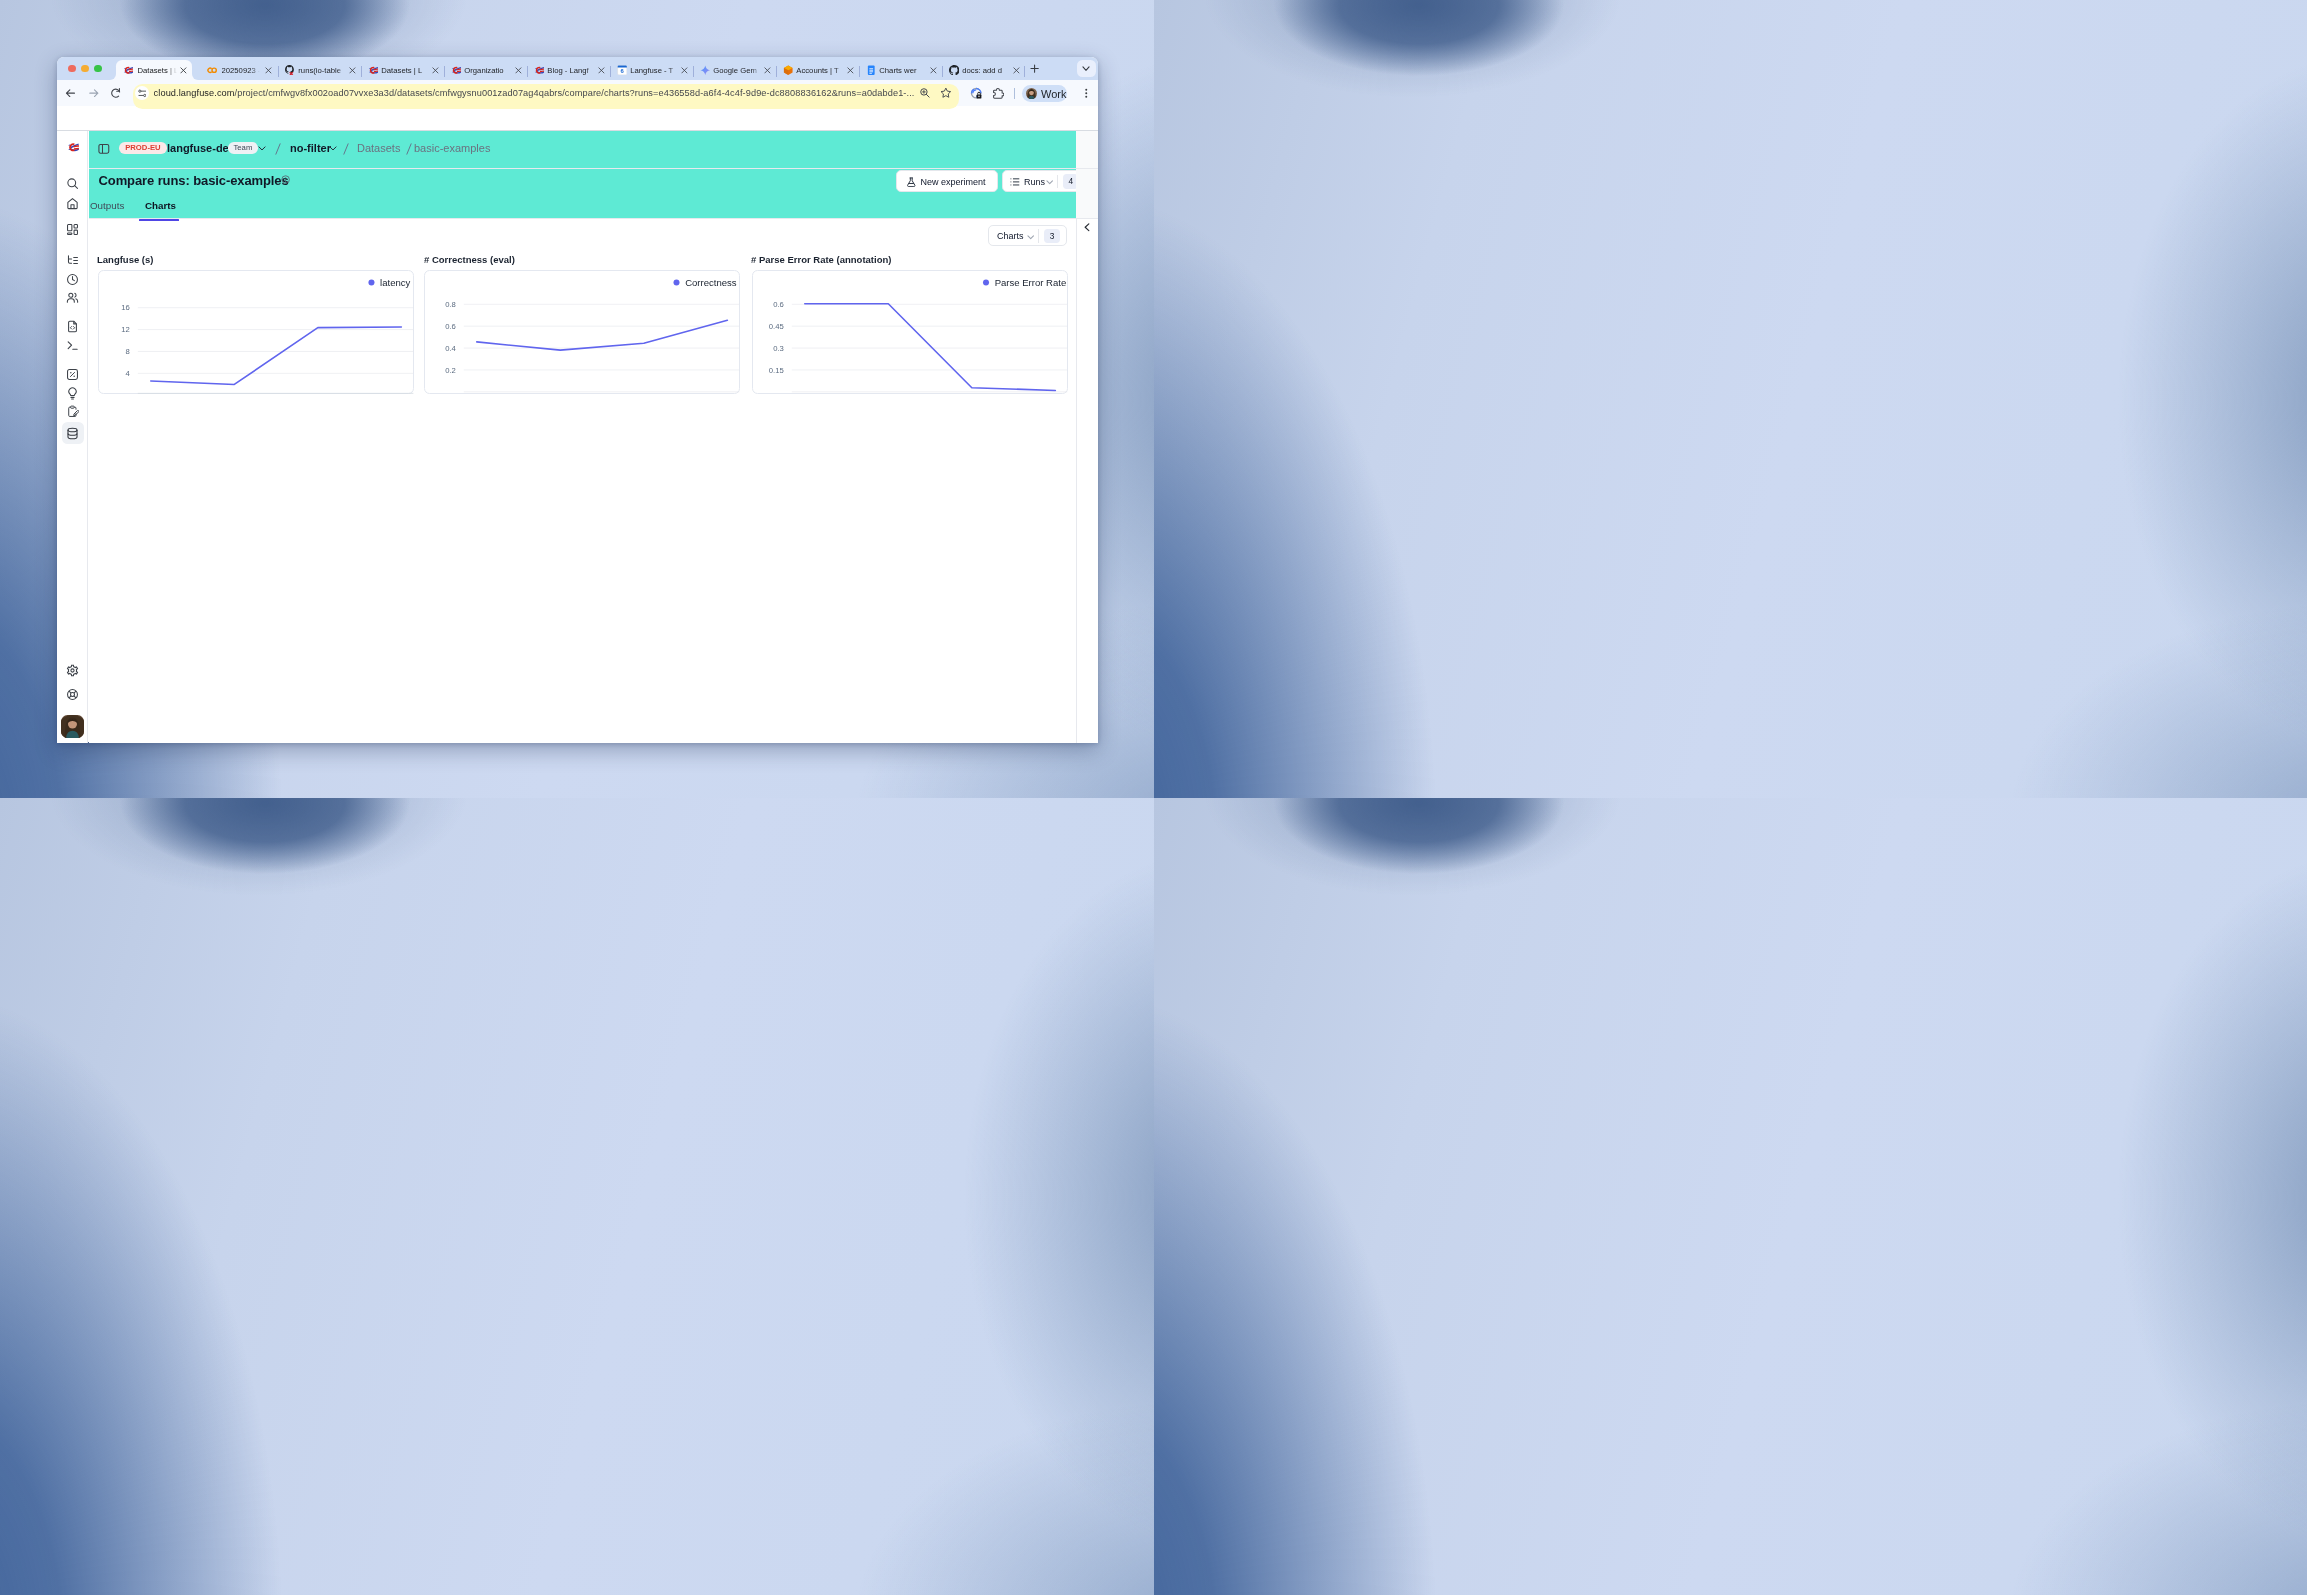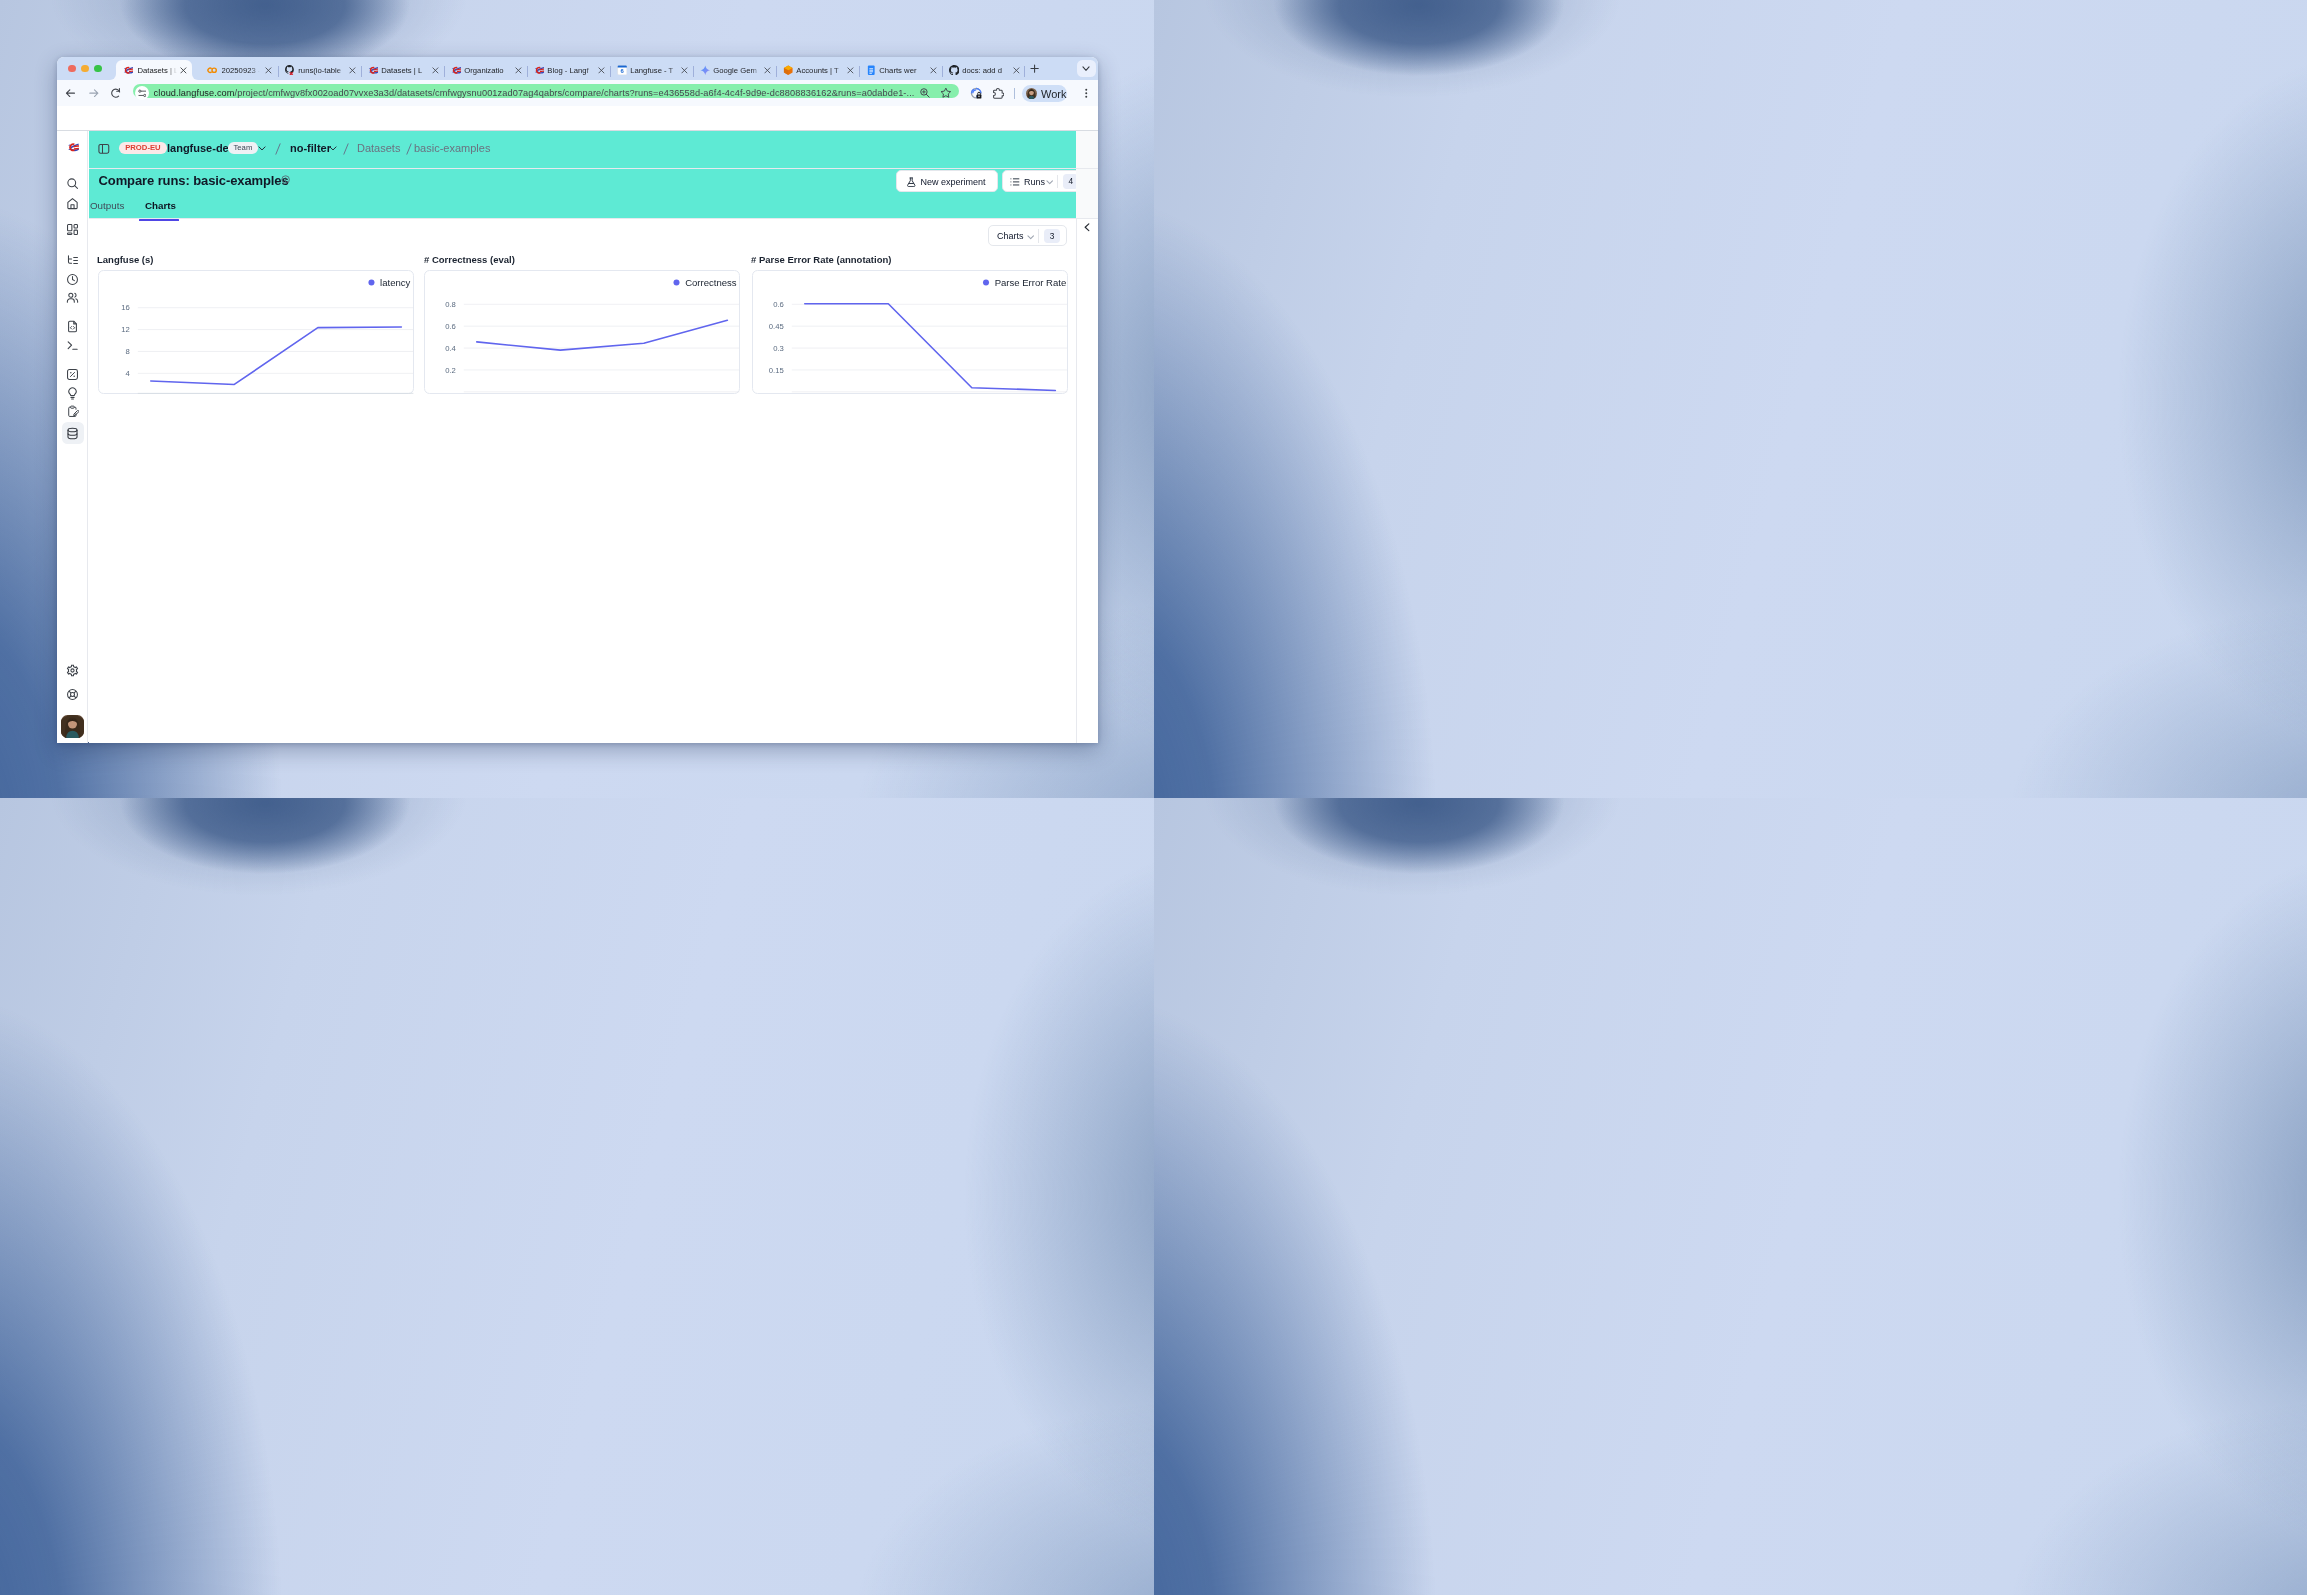--- a/index.html
+++ b/index.html
@@ -28,21 +28,21 @@
   .tab-active::after { right:-6.2px; border-bottom-left-radius:6.2px; box-shadow:-2.5px 2.5px 0 2.5px #f6f9fe; }
   .tab { position:absolute; top:3.1px; height:20.3px; width:83px; }
   .ttl { position:absolute; left:20.3px; top:5.8px; font-size:7.7px; color:#1d1f23; white-space:nowrap; overflow:hidden; width:47px; }
   .fade::after { content:""; position:absolute; right:0; top:0; bottom:0; width:8.6px; background:linear-gradient(to right, rgba(204,220,245,0), #ccdcf5); }
   .tab-active .fade::after { background:linear-gradient(to right, rgba(246,249,254,0), #f6f9fe); }
   .tsep { position:absolute; top:8.6px; width:0.9px; height:11px; background:#9fb0da; }
   .favi { position:absolute; left:6.8px; top:4.9px; width:10.5px; height:10.5px; }
   .xclose { position:absolute; top:6.8px; width:6.8px; height:6.8px; }
   svg.icon { display:block; }
   .toolbar { position:absolute; left:0; top:23.4px; width:100%; height:26px; background:#f6f9fe; }
-  .urlpill { position:absolute; left:76px; top:3.4px; width:826px; height:14px; border-radius:9.5px; background:#86efac;text-decoration:underline; }
+  .urlpill { position:absolute; left:76px; top:3.4px; width:826px; height:25px; border-radius:9.5px; background:#fef9c3;text-decoration:underline; }
   .urltxt { position:absolute; left:20.6px; top:4px; font-size:9.2px; color:#27292e; white-space:nowrap; overflow:hidden; width:763px; letter-spacing:0.1px; }
   .sitecircle { position:absolute; left:1.8px; top:2.5px; width:14px; height:14px; border-radius:50%; background:#fdfeff; }
   .chip { position:absolute; left:965px; top:4.3px; width:45px; height:17px; border-radius:8.6px; background:#cfdff7; }
   .bookmarks { position:absolute; left:0; top:49px; width:100%; height:23.4px; background:#f6f9fe; }
   .bktxt { position:absolute; font-size:8px; color:#1f2124; }
   .app { position:absolute; left:0; top:73px; width:100%; height:612px; background:#fff; border-top:0.6px solid #d8dce2; }
   .side { position:absolute; left:0; top:0; width:31px; height:612px; background:#fff; border-right:0.6px solid #e7e9ee; }
   .sideicon { position:absolute; left:9.2px; width:13px; height:13px; }
   .rightstrip { position:absolute; left:1019px; top:88px; width:21.5px; height:524px; background:#fff; border-left:0.6px solid #e7e9ee; }
   .main { position:absolute; left:32px; top:0; width:987px; height:612px; }

